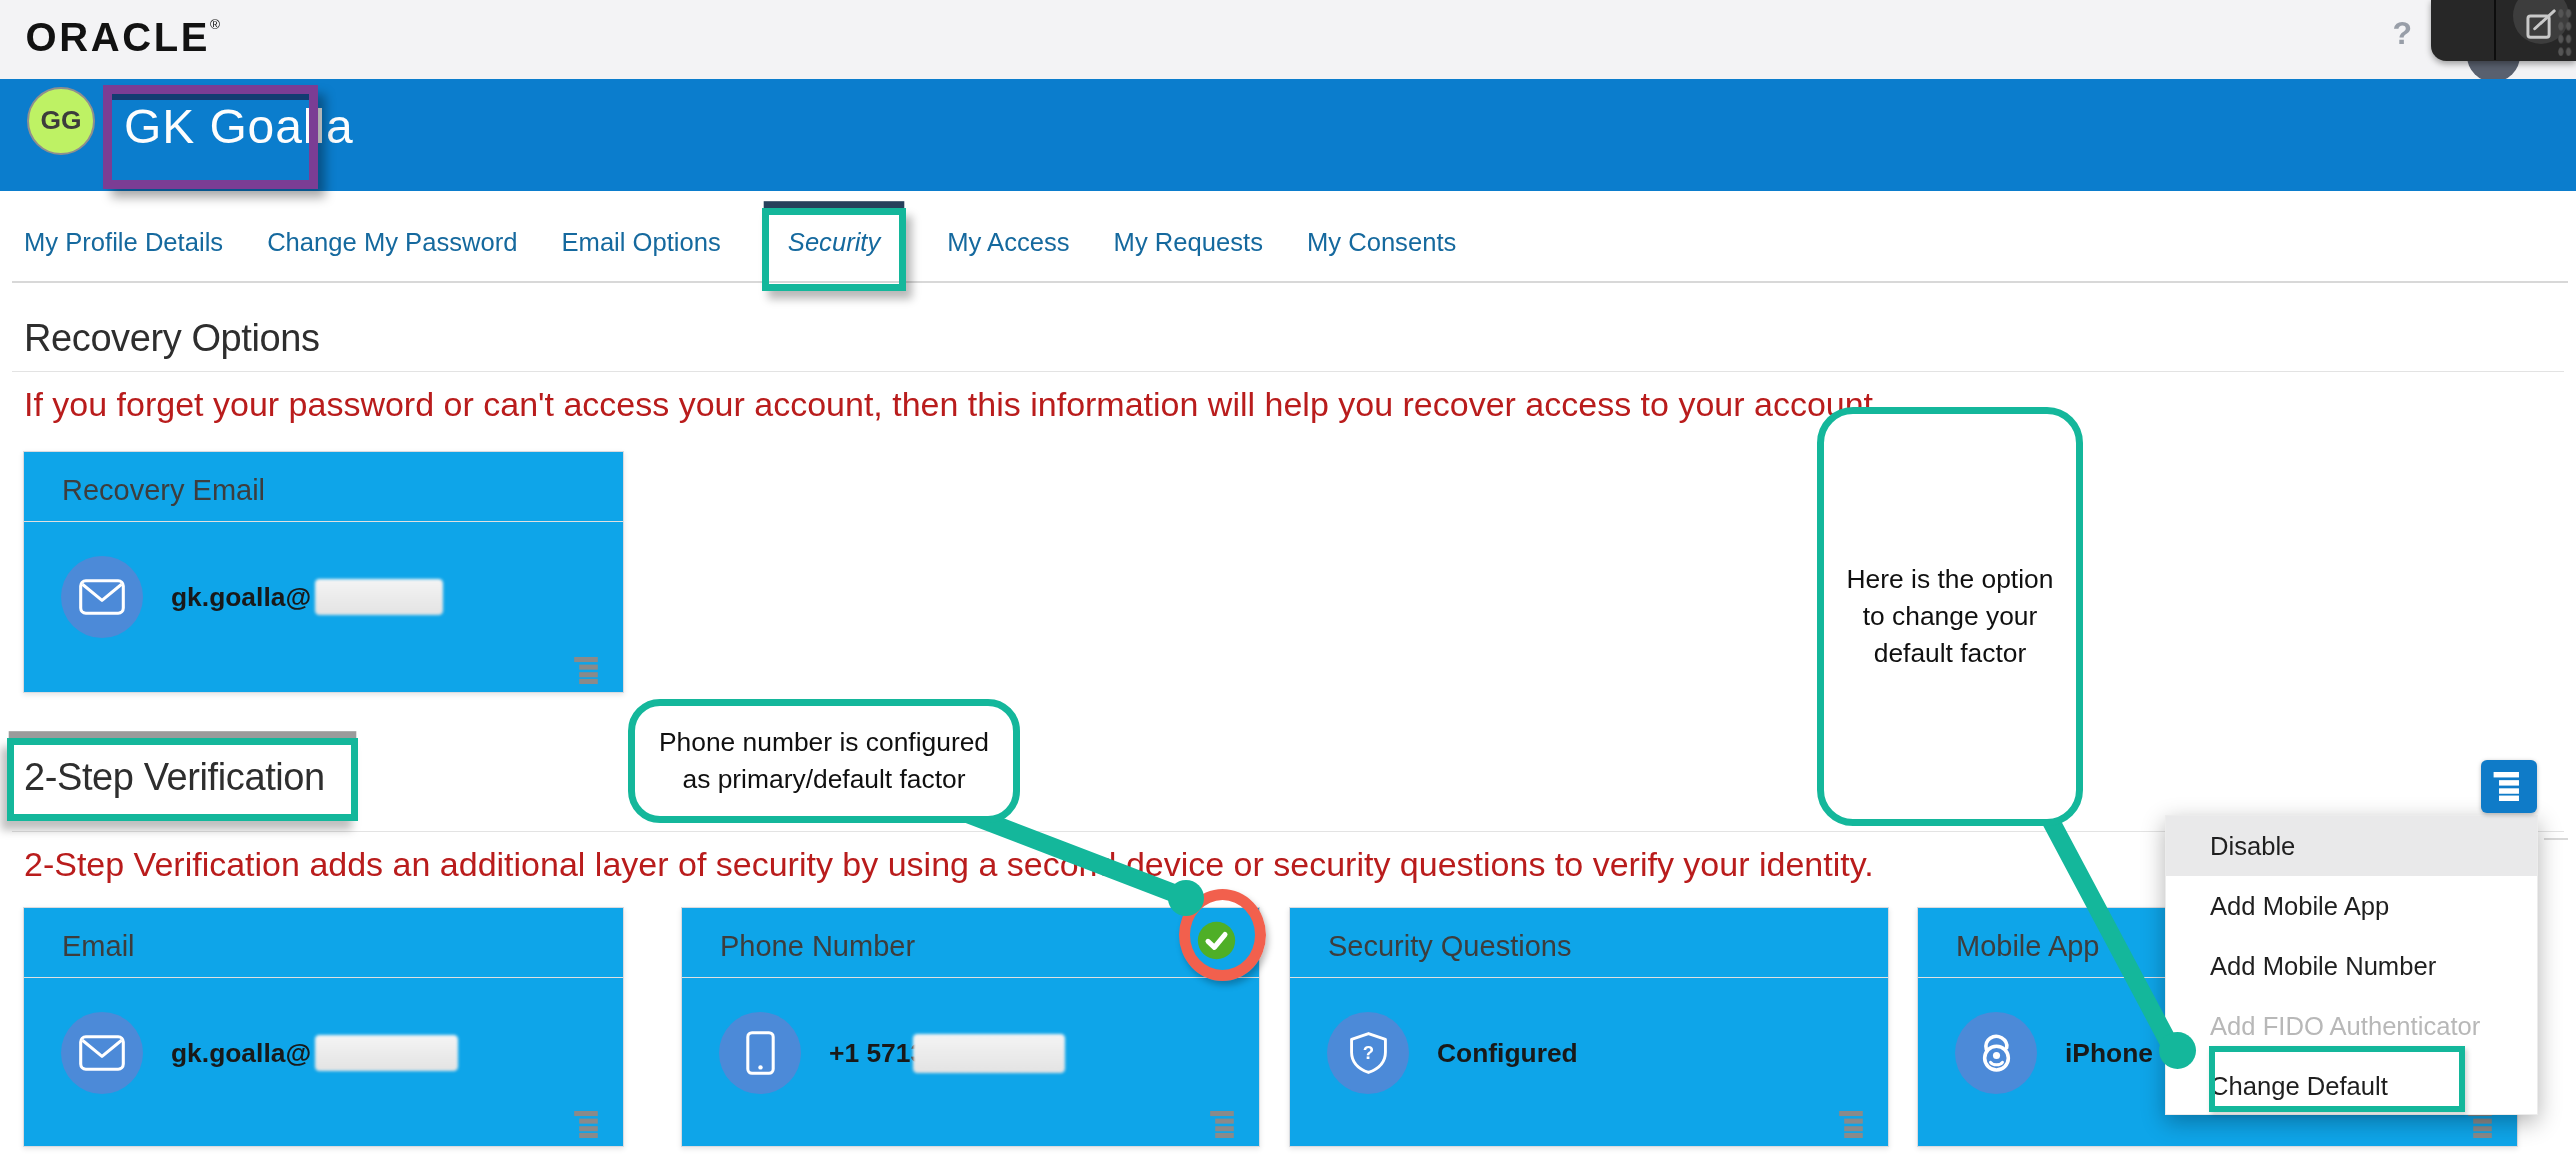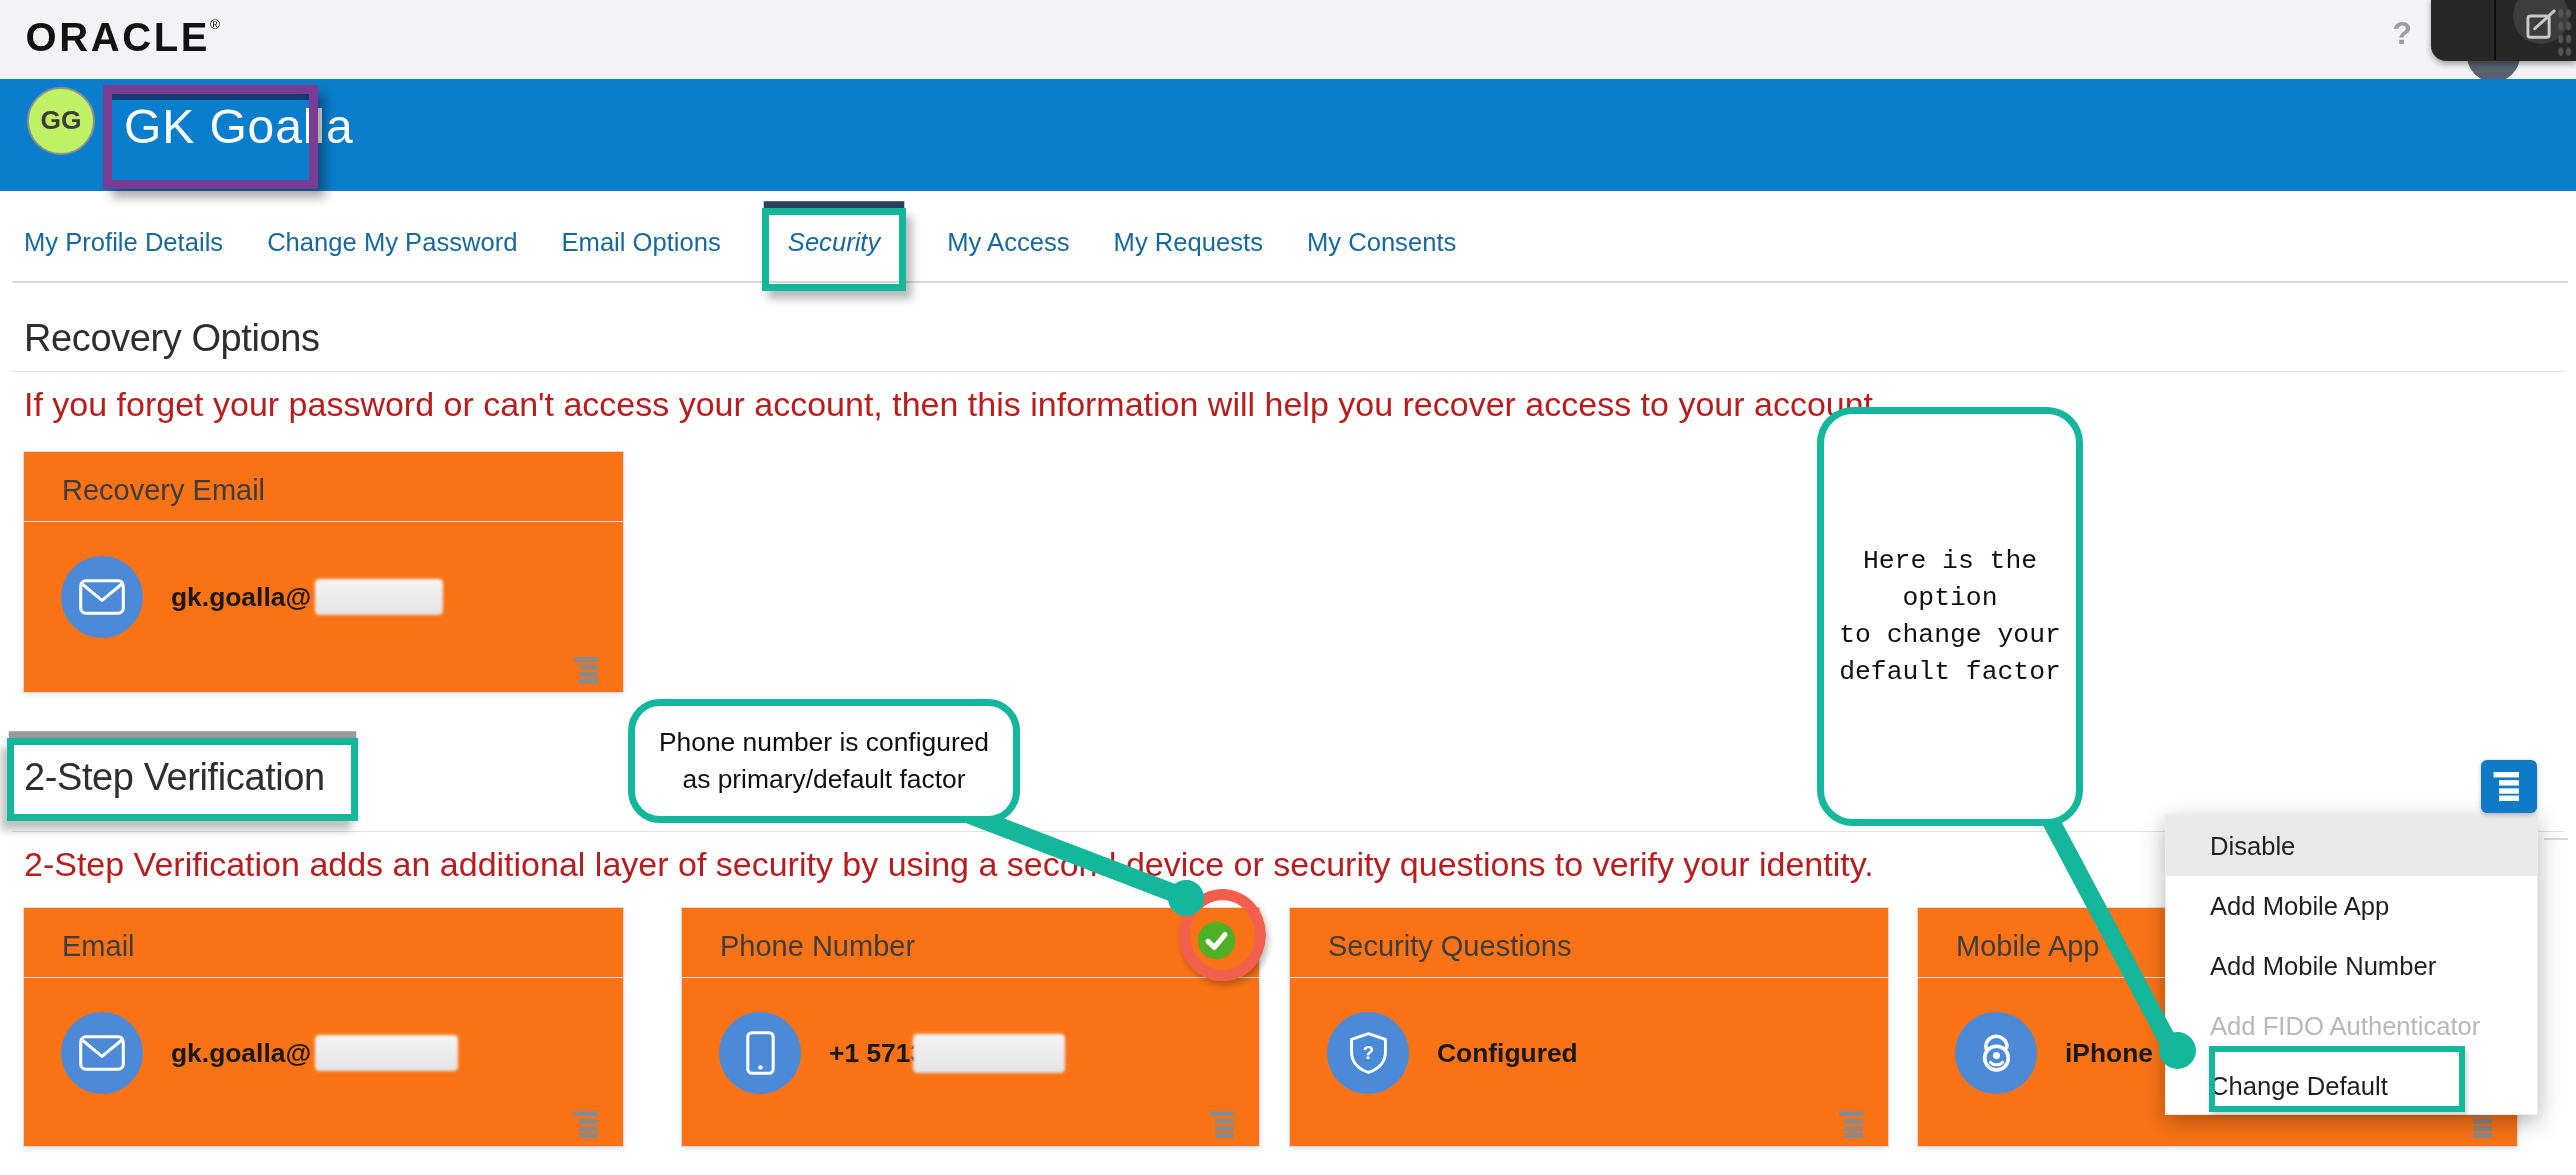--- a/index.html
+++ b/index.html
@@ -30,21 +30,21 @@
   .tab { font-size:25.6px; font-weight:500; color:var(--link_blue); white-space:nowrap; }
   .tab-sec-wrap { position:relative; margin:0 23px;font-style:italic; }
   .ann-tab { position:absolute; left:-25.6px; right:-25.6px; top:-20.4px; bottom:-34px; border:7.7px solid var(--teal); background:transparent; z-index:21;
       box-shadow:0 -8.5px 0 -1.7px rgba(16,44,74,.9), 6px 7.7px 8.5px rgba(0,0,0,.28); }
   .tabs-divider { position:absolute; left:12px; right:8.5px; top:281px; height:1.7px; background:#d8d8d8; }
   
   .h-section { position:absolute; left:24px; font-size:38px; font-weight:400; color:#2e2e2e; letter-spacing:-0.4px; }
   .rule { position:absolute; left:12px; right:12px; height:0.9px; background:#e3e3e3; }
   .desc { position:absolute; left:24px; font-size:34px; color:#b91c1c; }
   
-  .card { position:absolute; background:#f97316; border:0.9px solid #d8dbe0; box-shadow:0 1.7px 5.1px rgba(0,0,0,.10); z-index:1; }
+  .card { position:absolute; background:#0ea5e9; border:0.9px solid #d8dbe0; box-shadow:0 1.7px 5.1px rgba(0,0,0,.10); z-index:1; }
   .card-head { position:absolute; left:0; right:0; top:0; height:70px; border-bottom:0.9px solid #e0e0e0; }
   .card-title { position:absolute; left:38px; top:22px; font-size:29px; font-weight:400; color:#3d3d3d; }
   .factor-circle { position:absolute; left:37px; top:104px; width:82px; height:82px; border-radius:50%; background:var(--factor_blue); display:flex; align-items:center; justify-content:center; }
   .card .value { position:absolute; left:147px; top:104px; height:82px; display:flex; align-items:center; font-size:26.4px; font-weight:700; color:#191919; white-space:nowrap; }
   .redact { display:inline-block; height:36px; border-radius:4.3px; background:linear-gradient(180deg,#f4f4f4,#e3e3e3); filter:blur(1.7px); vertical-align:middle; }
   .action-icon { position:absolute; right:20.4px; bottom:8.5px; width:29px; height:27px; }
   .action-icon rect { fill:#8a8a8a; }
   .check-badge { position:absolute; right:23px; top:12.8px; width:39px; height:39px; }
   .ann-red-ellipse { position:absolute; left:1179px; top:889px; width:87px; height:92px; border:11px solid var(--red); border-radius:50%; z-index:16; box-shadow:2.6px 4.3px 6px rgba(0,0,0,.25); }
   
@@ -251,20 +251,20 @@
 
   <div class="tail" style="left:952px; top:799px; width:249px; transform:rotate(21deg);"></div>
   <div class="tail-dot" style="left:1168px; top:880px; width:36px; height:36px;"></div>
   <div class="bubble" style="left:628px; top:699px; width:392px; height:124px;">
     <div class="line">Phone number is configured</div>
     <div class="line">as primary/default factor</div>
   </div>
 
   <div class="tail" style="left:2044px; top:799px; width:281px; transform:rotate(62deg);"></div>
   <div class="tail-dot" style="left:2159px; top:1032px; width:37px; height:37px;"></div>
-  <div class="bubble" style="left:1817px; top:407px; width:266px; height:419px; border-radius:36px;font-family:Liberation Mono, monospace;">
+  <div class="bubble" style="left:1817px; top:407px; width:266px; height:419px; border-radius:36px;">
     <div class="line">Here is the option</div>
     <div class="line">to change your</div>
     <div class="line">default factor</div>
   </div>
 
 </div>
 
 
 </body></html>

